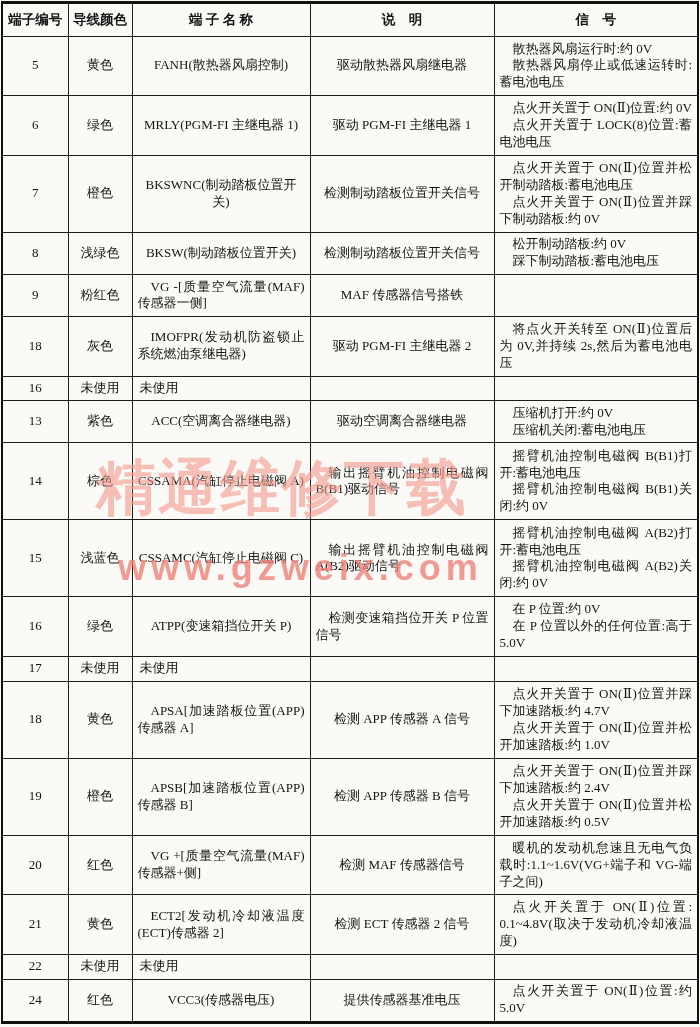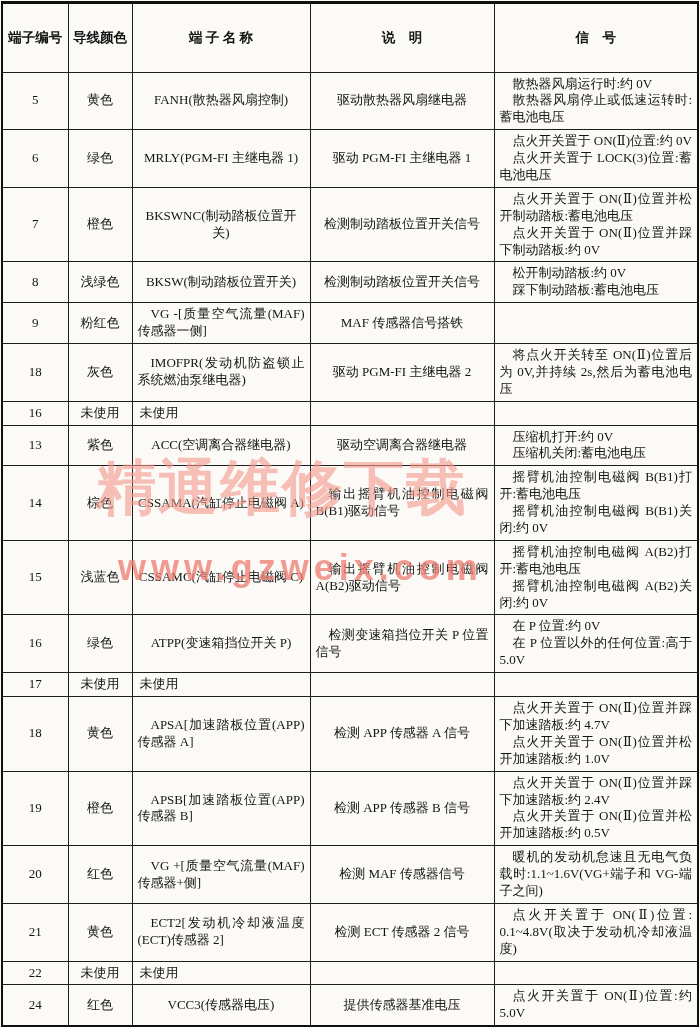--- a/index.html
+++ b/index.html
@@ -33,21 +33,21 @@
     border: 1.5px solid #1d1d1d;
     padding: 3px 5px;
     font-size: 13px;
     line-height: 1.3;
     vertical-align: middle;
     overflow: hidden;
   }
   th {
     font-weight: bold;
     font-size: 13.5px;
-    padding: 25px 2px;
+    padding: 7px 2px;
     text-align: center;
     white-space: nowrap;
   }
   td.center-col { text-align: center; }          
   .cell.center-text { text-align: center; white-space: normal; }
   .cell.left-text { text-align: left; white-space: normal; padding-left: 2px; }
   .cell.para {
     white-space: normal;
     text-align: justify;
     text-indent: 1em;
@@ -132,21 +132,21 @@
           <td class="center-col">6</td>
           <td class="center-col">绿色</td>
           <td>
             <div class="cell center-text">MRLY(PGM-FI 主继电器 1)</div>
           </td>
           <td>
             <div class="cell center-text">驱动 PGM-FI 主继电器 1</div>
           </td>
           <td>
             <p class="sig-para">点火开关置于 ON(Ⅱ)位置:约 0V</p>
-            <p class="sig-para">点火开关置于 LOCK(3)位置:蓄电池电压</p>
+            <p class="sig-para">点火开关置于 LOCK(8)位置:蓄电池电压</p>
           </td>
         </tr>
         <tr>
           <td class="center-col">7</td>
           <td class="center-col">橙色</td>
           <td>
             <div class="cell center-text">BKSWNC(制动踏板位置开关)</div>
           </td>
           <td>
             <div class="cell center-text">检测制动踏板位置开关信号</div>

